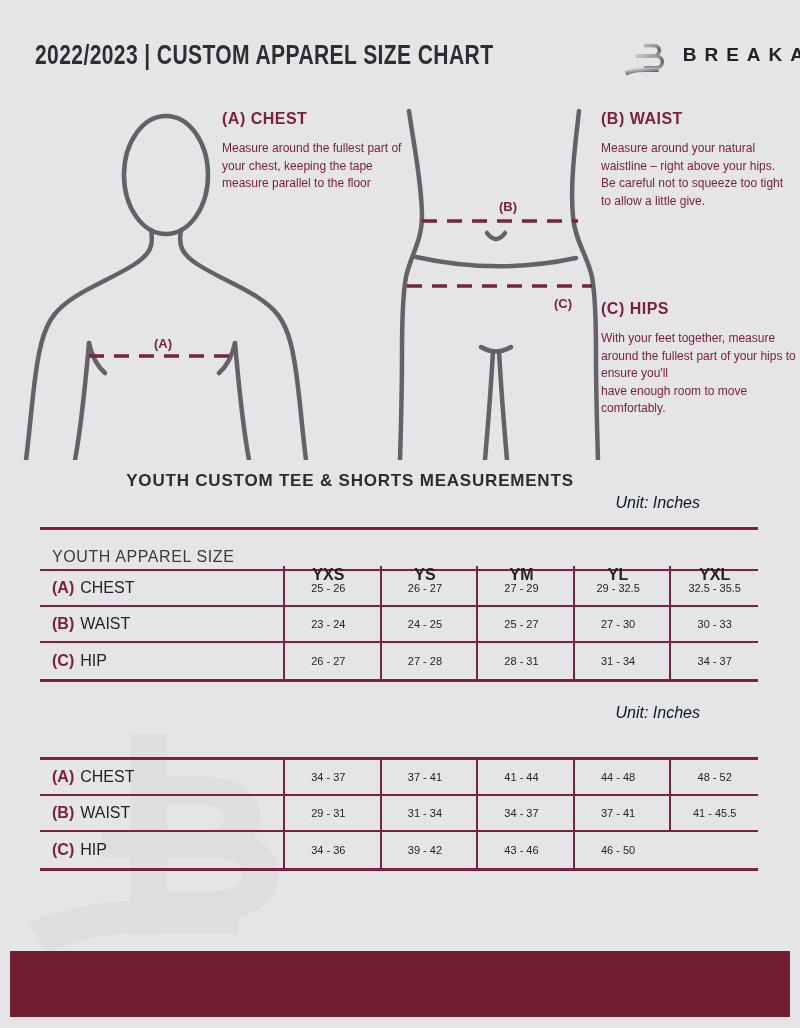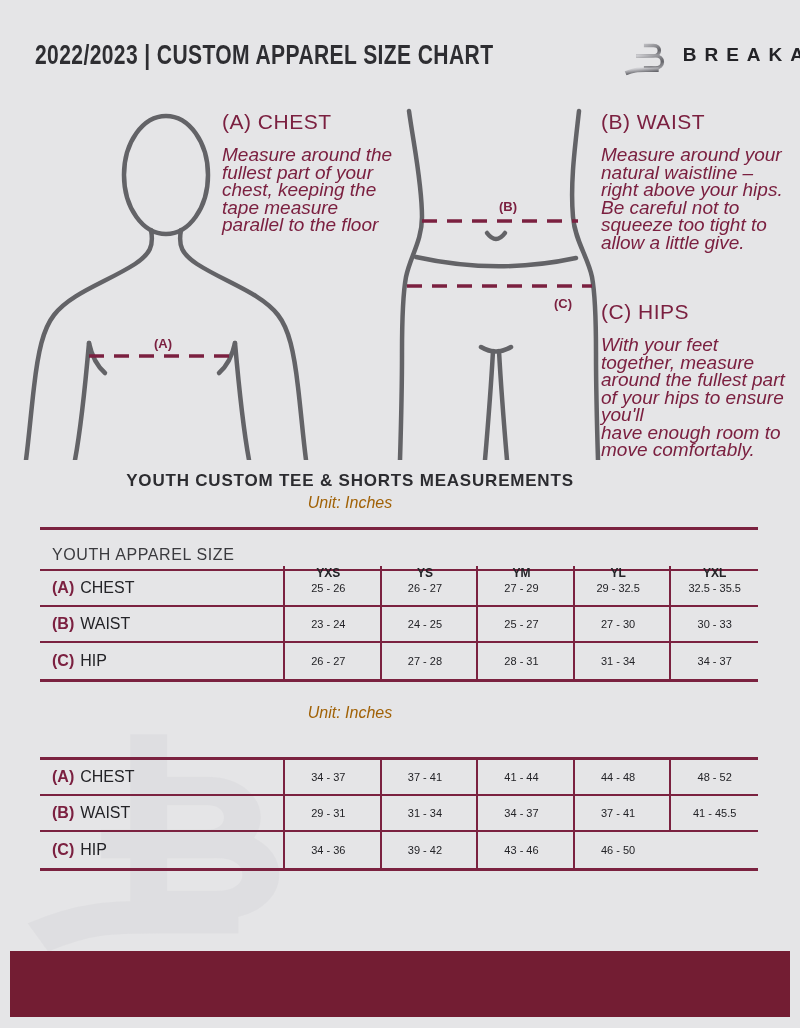--- a/index.html
+++ b/index.html
@@ -26,32 +26,32 @@
   .brand-group { display:flex; align-items:center; gap:13px; }
   .brand-mark { width:47px; height:52px; }
   .brand-name {
     font-size:19px; font-weight:bold; color:#232327; letter-spacing:8px;
   }
 
   
   .fig { position:absolute; }
   .guide-block { position:absolute; }
   .guide-heading {
-    font-size:21px; font-weight:normal; color:#7B2040; letter-spacing:0.5px;
+    font-size:16px; font-weight:bold; color:#7B2040; letter-spacing:0.5px;
     margin-bottom:12px;
   }
   .guide-body {
-    font-size:19px; font-style:italic; color:#7B2040;
+    font-size:12px; color:#7B2040;
     line-height:17.5px; white-space:pre-line;
   }
 
   
   .tbl-title-block { position:absolute; left:0; width:700px; text-align:center; }
   .tbl-title { font-size:17px; font-weight:bold; color:#2C2C30; letter-spacing:0.8px; }
-  .tbl-sub   { font-size:16px; font-style:italic; color:#a16207; margin-top:3px; }
+  .tbl-sub   { font-size:16px; font-style:italic; color:#0f172a; margin-top:3px;text-align:right; }
 
   .size-table {
     position:absolute; left:40px; width:718px;
     border-top:3px solid #7B2240; border-bottom:3px solid #7B2240;
   }
   .t-row {
     display:grid; grid-template-columns:235px repeat(5, 1fr);
     border-bottom:2px solid #7B2240;
     gap:8px;
   }
@@ -60,21 +60,21 @@
   .t-row.data { height:36px; }
   .t-cell {
     display:flex; align-items:center; justify-content:center;
     font-size:11px; color:#232327;
   }
   .t-cell + .t-cell { border-left:2px solid #7B2240; }
   .t-corner {
     justify-content:flex-start; padding-left:12px;
     font-size:16px; letter-spacing:0.6px; color:#3A3A3E;
   }
-  .t-sizeh { font-weight:bold; font-size:12px;margin-top:36px; }
+  .t-sizeh { font-weight:bold; font-size:16px;margin-top:36px; }
   .t-rowlabel {
     justify-content:flex-start; padding-left:12px;
     font-size:16px; gap:6px;
   }
   .t-marker { color:#7B2040; font-weight:bold; }
 
   
   .watermark { position:absolute; left:22px; top:726px; width:285px; height:236px; opacity:0.5; z-index:0; }
   .size-table, .tbl-title-block { z-index:1; }
   .footer-bar {

